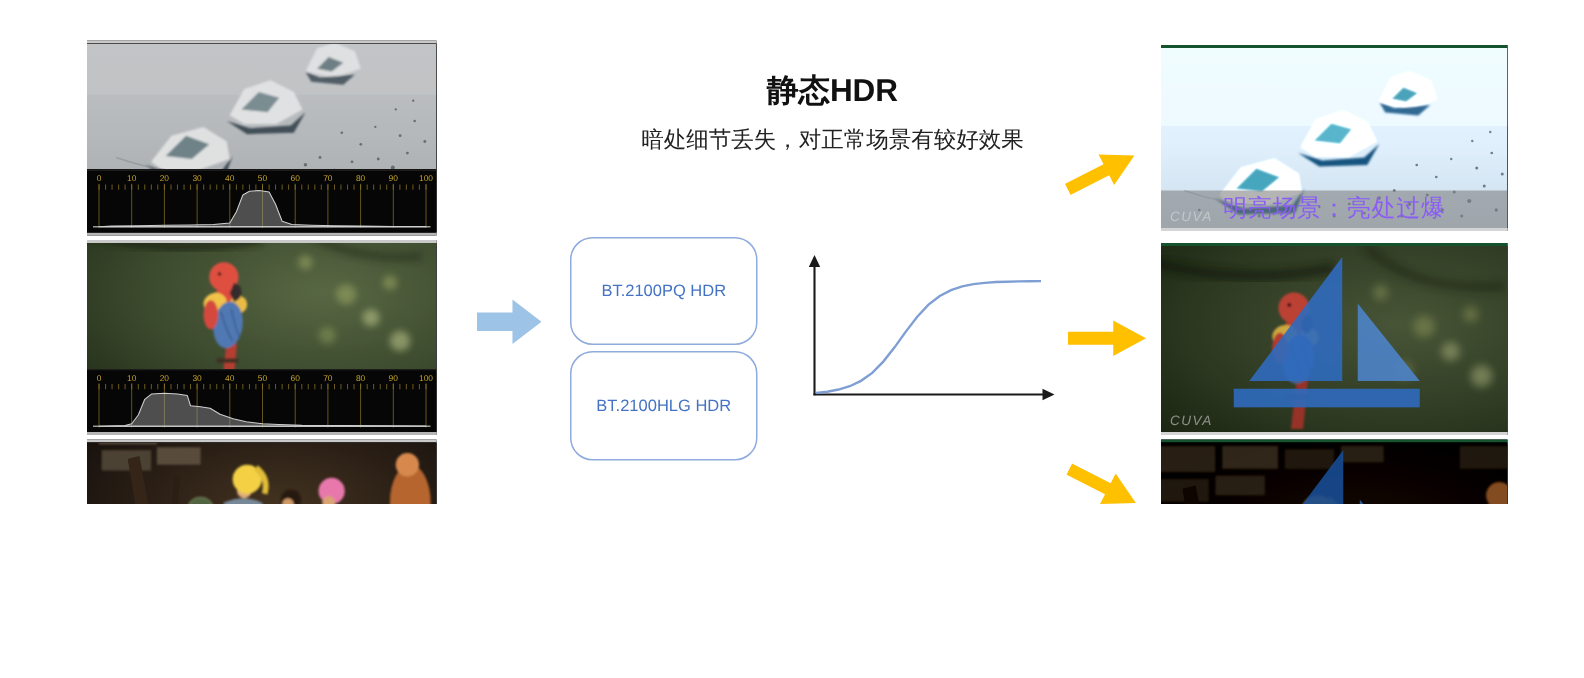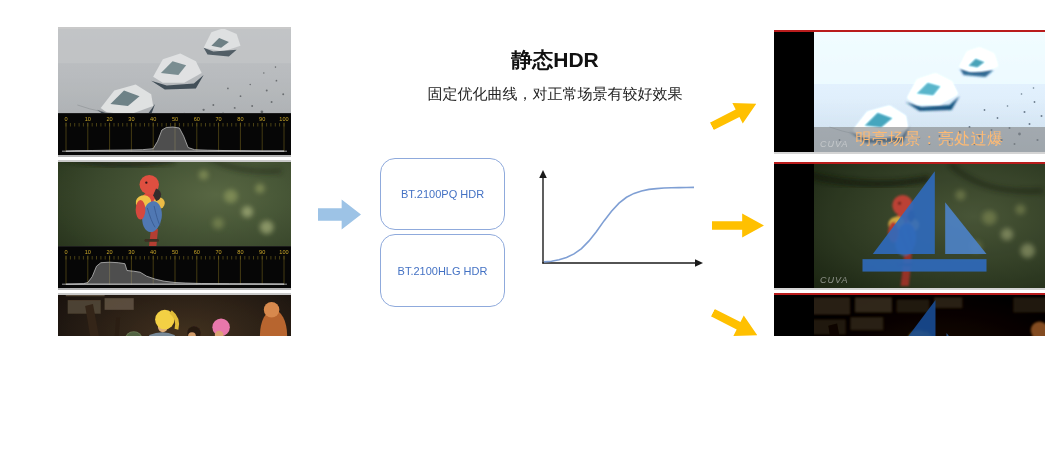--- a/index.html
+++ b/index.html
@@ -4,31 +4,31 @@
 <style>
   html,body{margin:0;padding:0;background:#fff;}
   .canvas{position:relative;width:1056px;height:336px;background:#fff;overflow:hidden;
           font-family:"Liberation Sans","DejaVu Sans",sans-serif;}
   
   .block{position:absolute;background:#000;}
   .photo{position:relative;width:100%;overflow:hidden;background:#000;}
   .photo svg{display:block;width:100%;height:100%;}
   .hist{position:relative;width:100%;height:41px;background:#060606;border-top:1px solid #1c1c1c;}
   .frame-line{border-top:2px solid #c9c9c9;border-bottom:2px solid #b5b5b5;}
-  .rframe{border-top:2px solid #b91c1c;border-bottom:2px solid #d4d4d4;padding-left:40px;}
+  .rframe{border-top:2px solid #14532d;border-bottom:2px solid #d4d4d4;}
   
   .v-snow-src svg{filter:saturate(.5) brightness(.96) contrast(.92);}
   .v-snow-out svg{filter:brightness(1.1) saturate(1.65) contrast(1.18);}
   .v-parrot-src svg{filter:brightness(1.04) saturate(1.05);}
   .v-parrot-out svg{filter:brightness(.88) contrast(1.05);}
   .v-dark-src svg{filter:brightness(1.12);}
   .v-dark-out svg{filter:brightness(.68) contrast(1.18);}
   
   .caption{position:absolute;left:0;right:0;bottom:0;height:25px;display:flex;align-items:center;
-           justify-content:center;color:#fdba74;font-size:16px;letter-spacing:.5px;}
+           justify-content:center;color:#8b5cf6;font-size:16px;letter-spacing:.5px;}
   .caption.bright{background:rgba(125,125,125,.58);}
   .caption.dark{background:rgba(30,30,30,.55);}
   .wm{position:absolute;left:6px;bottom:3px;color:rgba(225,225,225,.55);font-size:9px;
       font-style:italic;letter-spacing:1px;z-index:3;}
   .sail{position:absolute;right:5px;bottom:3px;z-index:3;opacity:.9;}
   
   .title-wrap{position:absolute;left:350px;top:46px;width:410px;text-align:center;color:#111;}
   .title-main{font-size:21px;font-weight:bold;margin-bottom:7px;}
   .title-sub{font-size:15px;line-height:25px;color:#222;}
   .hdr-box{position:absolute;left:380px;width:123px;border:1.4px solid #8FAADC;border-radius:15px;
@@ -452,21 +452,21 @@
           <path d="M 8.0 37.2 L 8.0 37.2 L 14.5 36.2 L 16.7 26.0 L 18.9 17.7 L 23.3 16.7 L 29.8 16.2 L 36.3 16.5 L 42.9 17.2 L 47.2 22.2 L 49.4 26.2 L 56.0 26.7 L 62.5 30.2 L 69.0 32.2 L 77.8 33.7 L 86.5 34.7 L 99.6 35.2 L 117.0 35.7 L 134.4 36.0 L 151.9 36.2 L 171.5 36.5 L 193.3 36.7 L 226.0 37.0 L 226.0 37.2 Z" fill="rgba(150,150,150,0.5)" stroke="#cfcfcf" stroke-width="0.7" stroke-linejoin="round"></path>
         </svg></div>
   </div>
 
   <div class="arrow blue-arrow" style="left:318px;top:199px;width:43px;height:31px;">
       <div class="shape"></div>
     </div>
 
   <div class="title-wrap">
     <div class="title-main">静态HDR</div>
-    <div class="title-sub">固定优化曲线，对正常场景有较好效果</div>
+    <div class="title-sub">暗处细节丢失，对正常场景有较好效果</div>
   </div>
 
   <div class="hdr-box" style="top:158px;height:70px;">
     <span>BT.2100</span>
     <span>PQ HDR</span>
   </div>
   <div class="hdr-box" style="top:234px;height:71px;">
     <span>BT.2100</span>
     <span>HLG HDR</span>
   </div>

